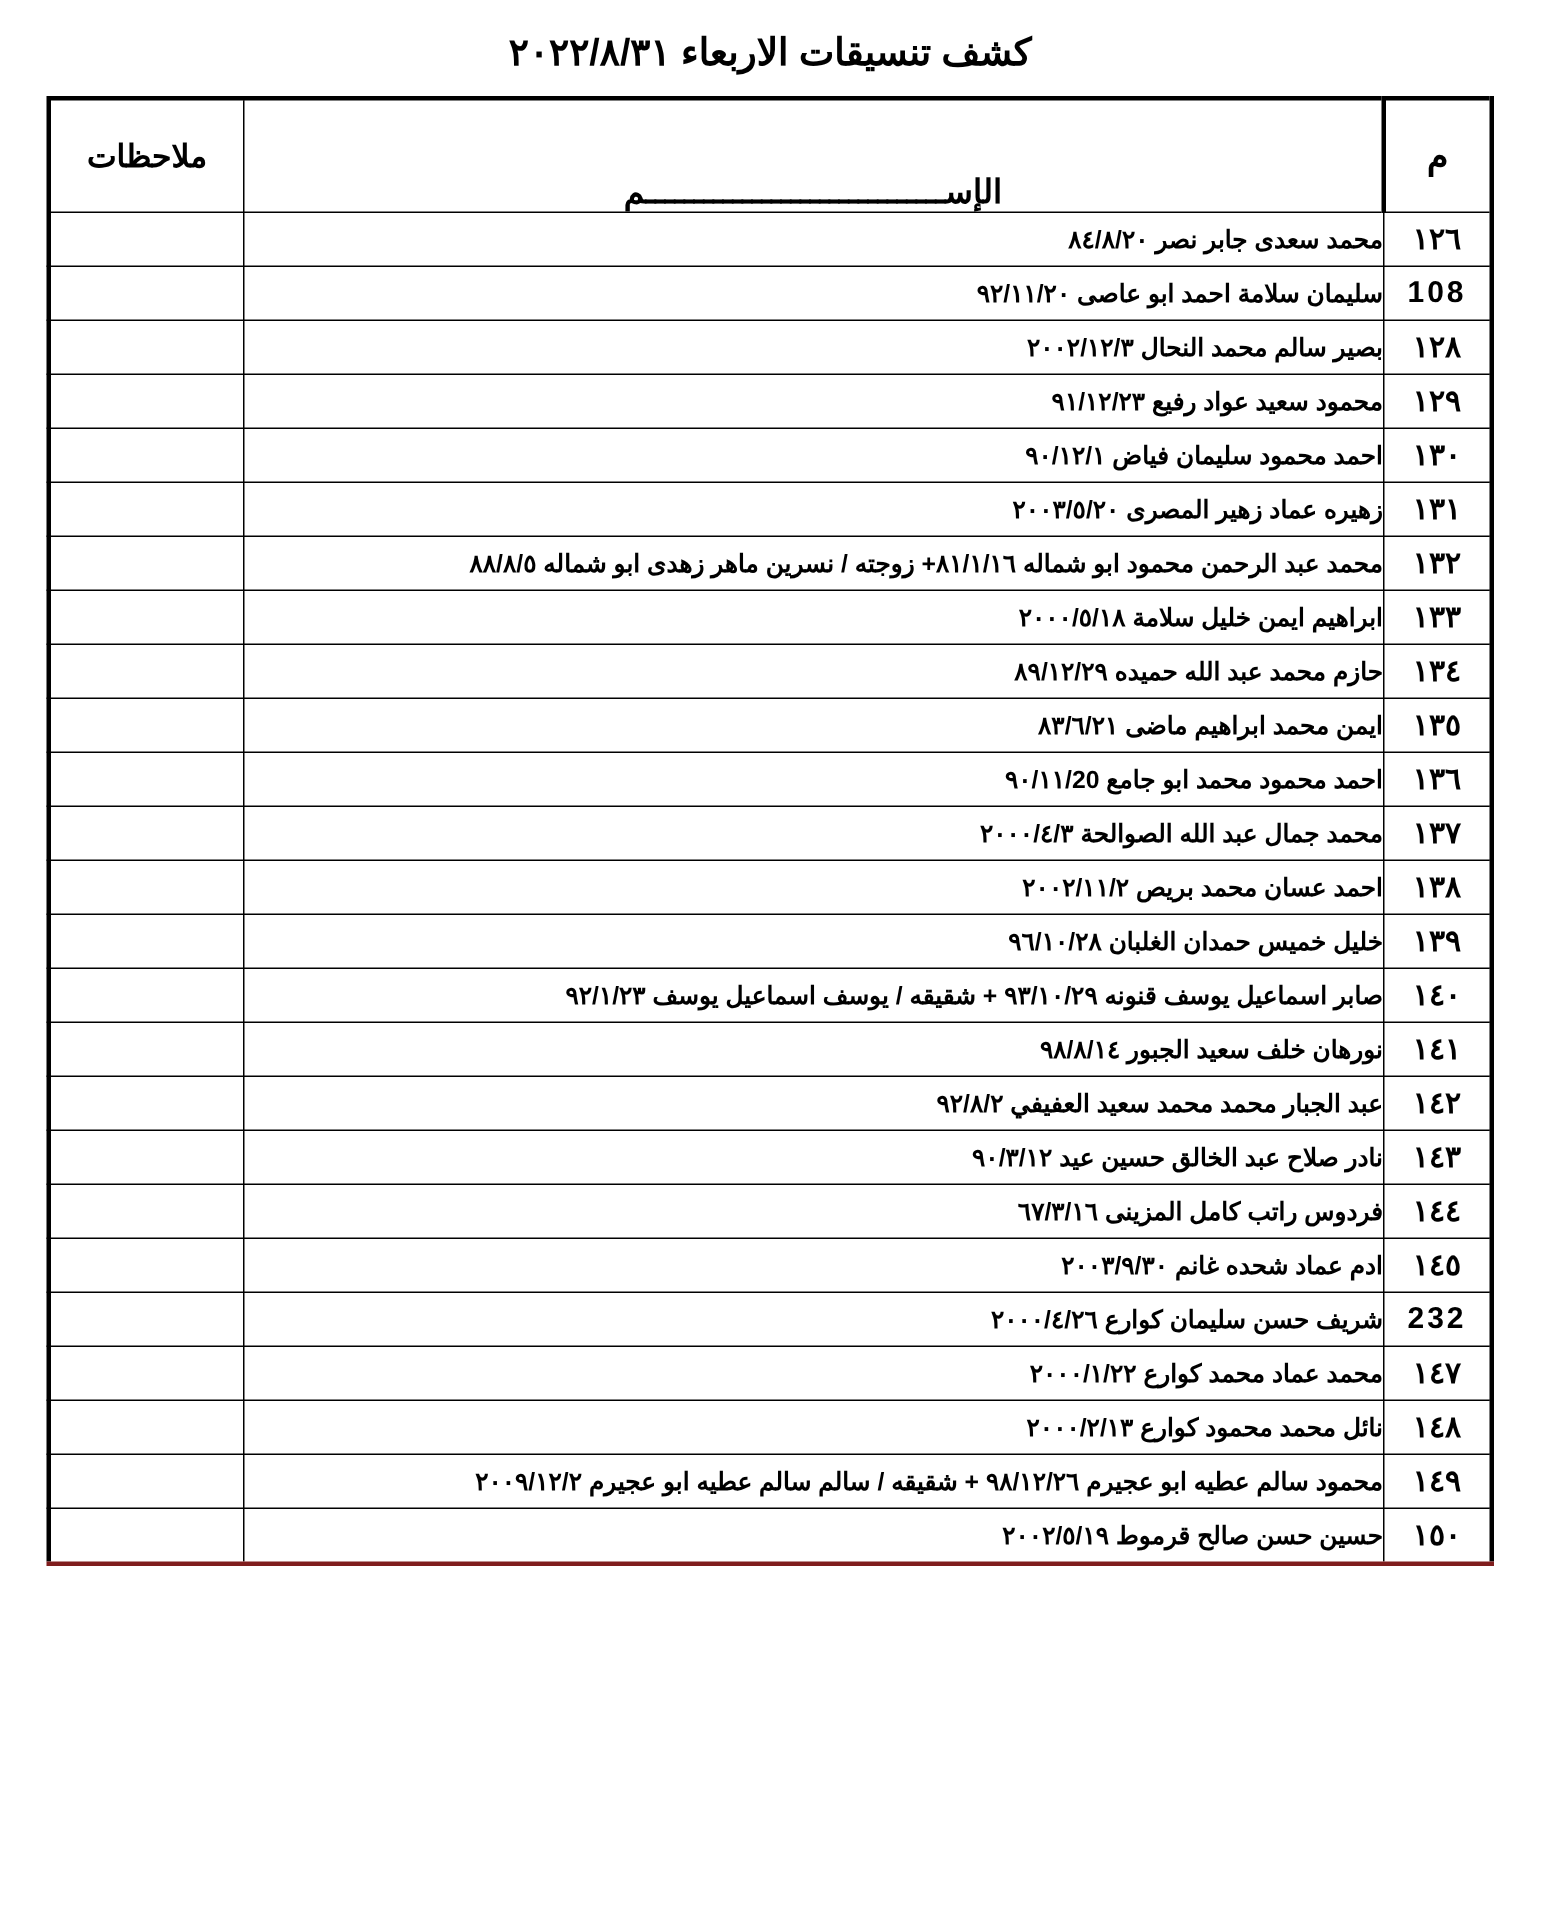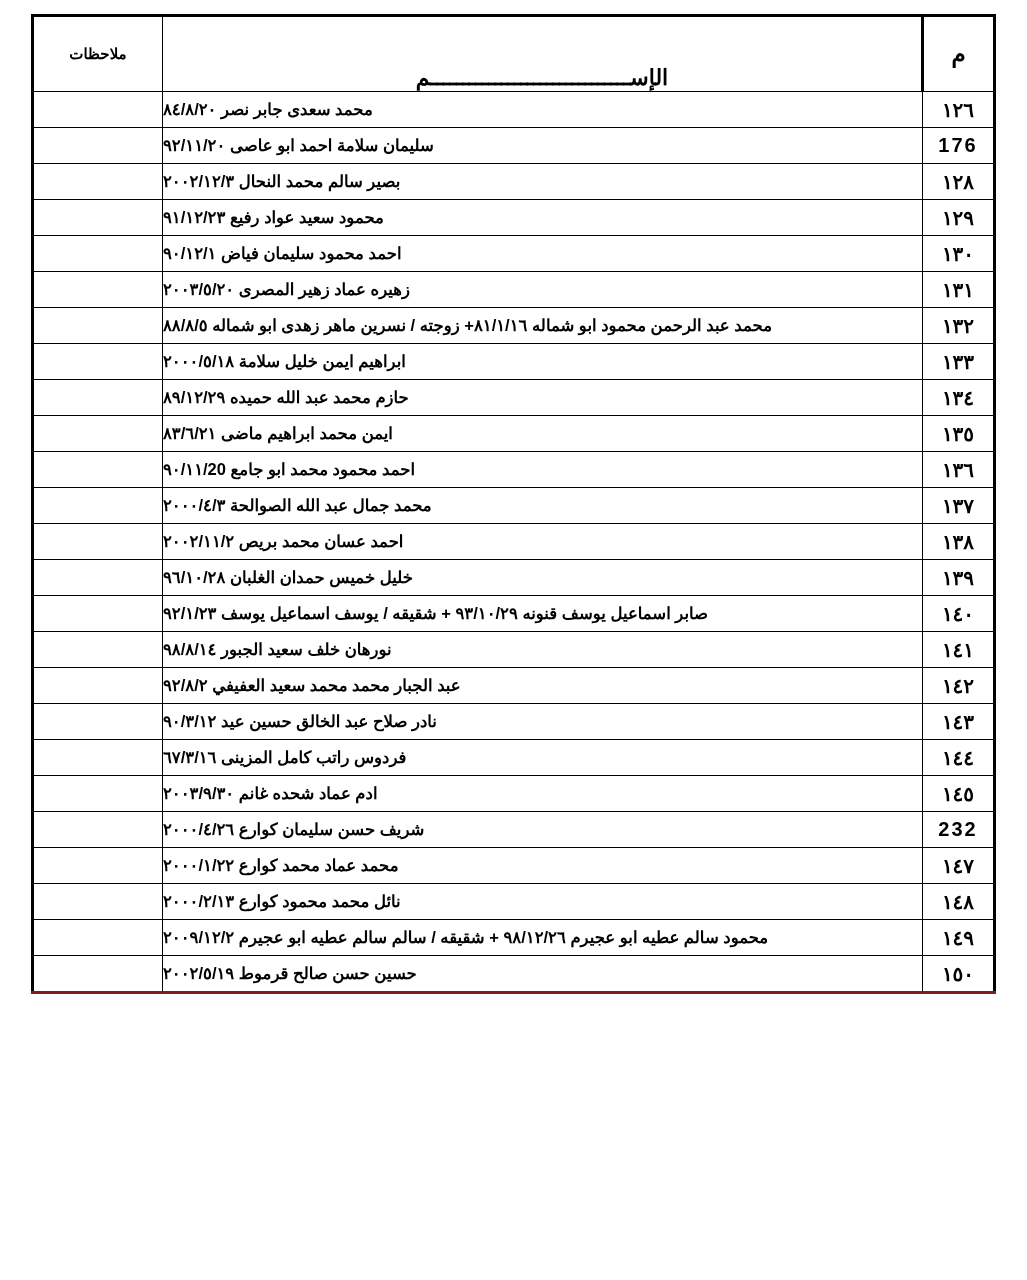--- a/index.html
+++ b/index.html
@@ -53,21 +53,21 @@
     vertical-align: middle;
     border-bottom: 3px solid #000;
   }
   thead th.num-h {
     border-right: 3px solid #000;
     border-left: 3px solid #000;
     font-size: 23px;
   }
   thead th.notes-h {
     border-left: 3px solid #000;
-    font-size: 15px;
+    font-size: 21px;
   }
   .name-head {
     display: block;
     font-size: 22px;
     font-weight: bold;
     white-space: nowrap;
     letter-spacing: -1px;
     margin-top: 48px;
   }
   tbody td {
@@ -77,39 +77,40 @@
     text-align: center;
     vertical-align: middle;
     font-size: 20px;
     font-weight: bold;
     letter-spacing: 2px;
     border-right: 3px solid #000;
     border-left: 3px solid #000;
     margin-left: 33px;
   }
   td.name {
-    text-align: left;
+    text-align: right;
     vertical-align: middle;
     font-size: 16.5px;
     font-weight: bold;
     padding: 0 14px 0 8px;
     white-space: nowrap;
     direction: rtl;
   }
   td.notes {
     border-left: 3px solid #000;
     background: #fff;
   }
   tbody tr:last-child td { border-bottom: 3px solid #7f1d1d; }
 </style>
 </head>
 <body>
 
 <div class="page">
 
+  <div class="doc-title">كشف تنسيقات الاربعاء ٢٠٢٢/٨/٣١</div>
 
   <table class="list">
     <colgroup>
       <col class="c-num">
       <col class="c-name">
       <col class="c-notes">
     </colgroup>
     <thead>
       <tr>
         <th class="num-h">م</th>
@@ -119,21 +120,21 @@
         <th class="notes-h">ملاحظات</th>
       </tr>
     </thead>
     <tbody id="rows-body">
         <tr>
           <td class="num">١٢٦</td>
           <td class="name">محمد سعدى جابر نصر ٨٤/٨/٢٠</td>
           <td class="notes"></td>
         </tr>
         <tr>
-          <td class="num">176</td>
+          <td class="num">108</td>
           <td class="name">سليمان سلامة احمد ابو عاصى ٩٢/١١/٢٠</td>
           <td class="notes"></td>
         </tr>
         <tr>
           <td class="num">١٢٨</td>
           <td class="name">بصير سالم محمد النحال ٢٠٠٢/١٢/٣</td>
           <td class="notes"></td>
         </tr>
         <tr>
           <td class="num">١٢٩</td>

